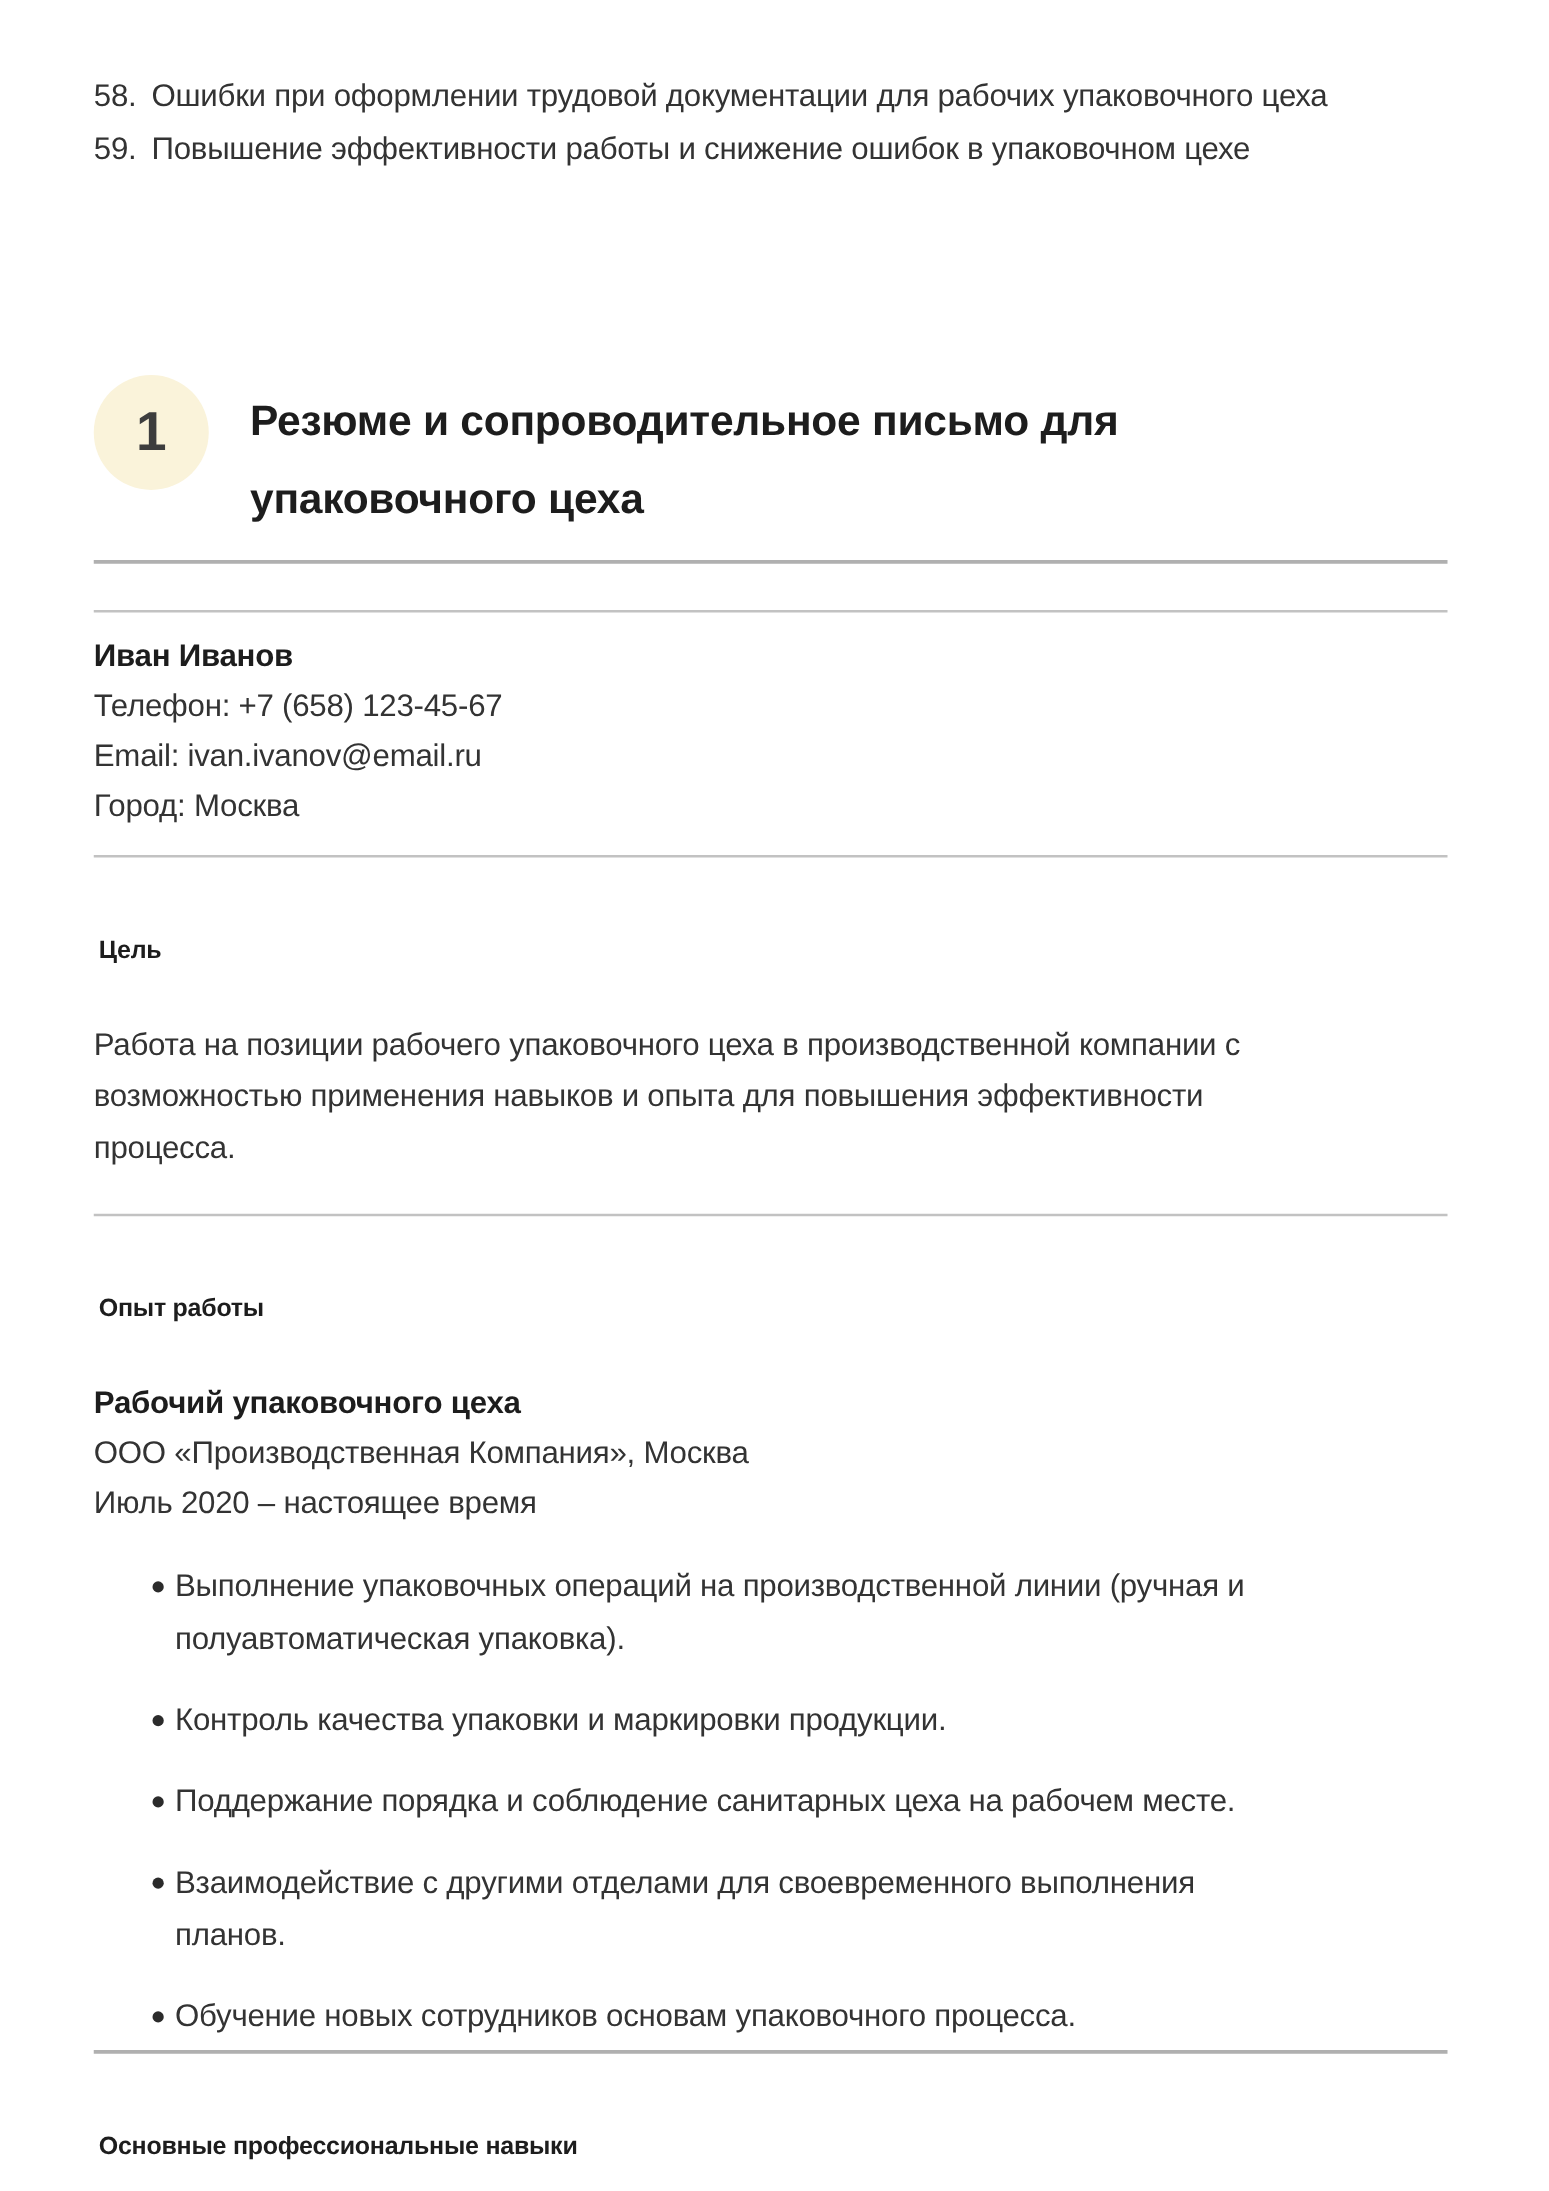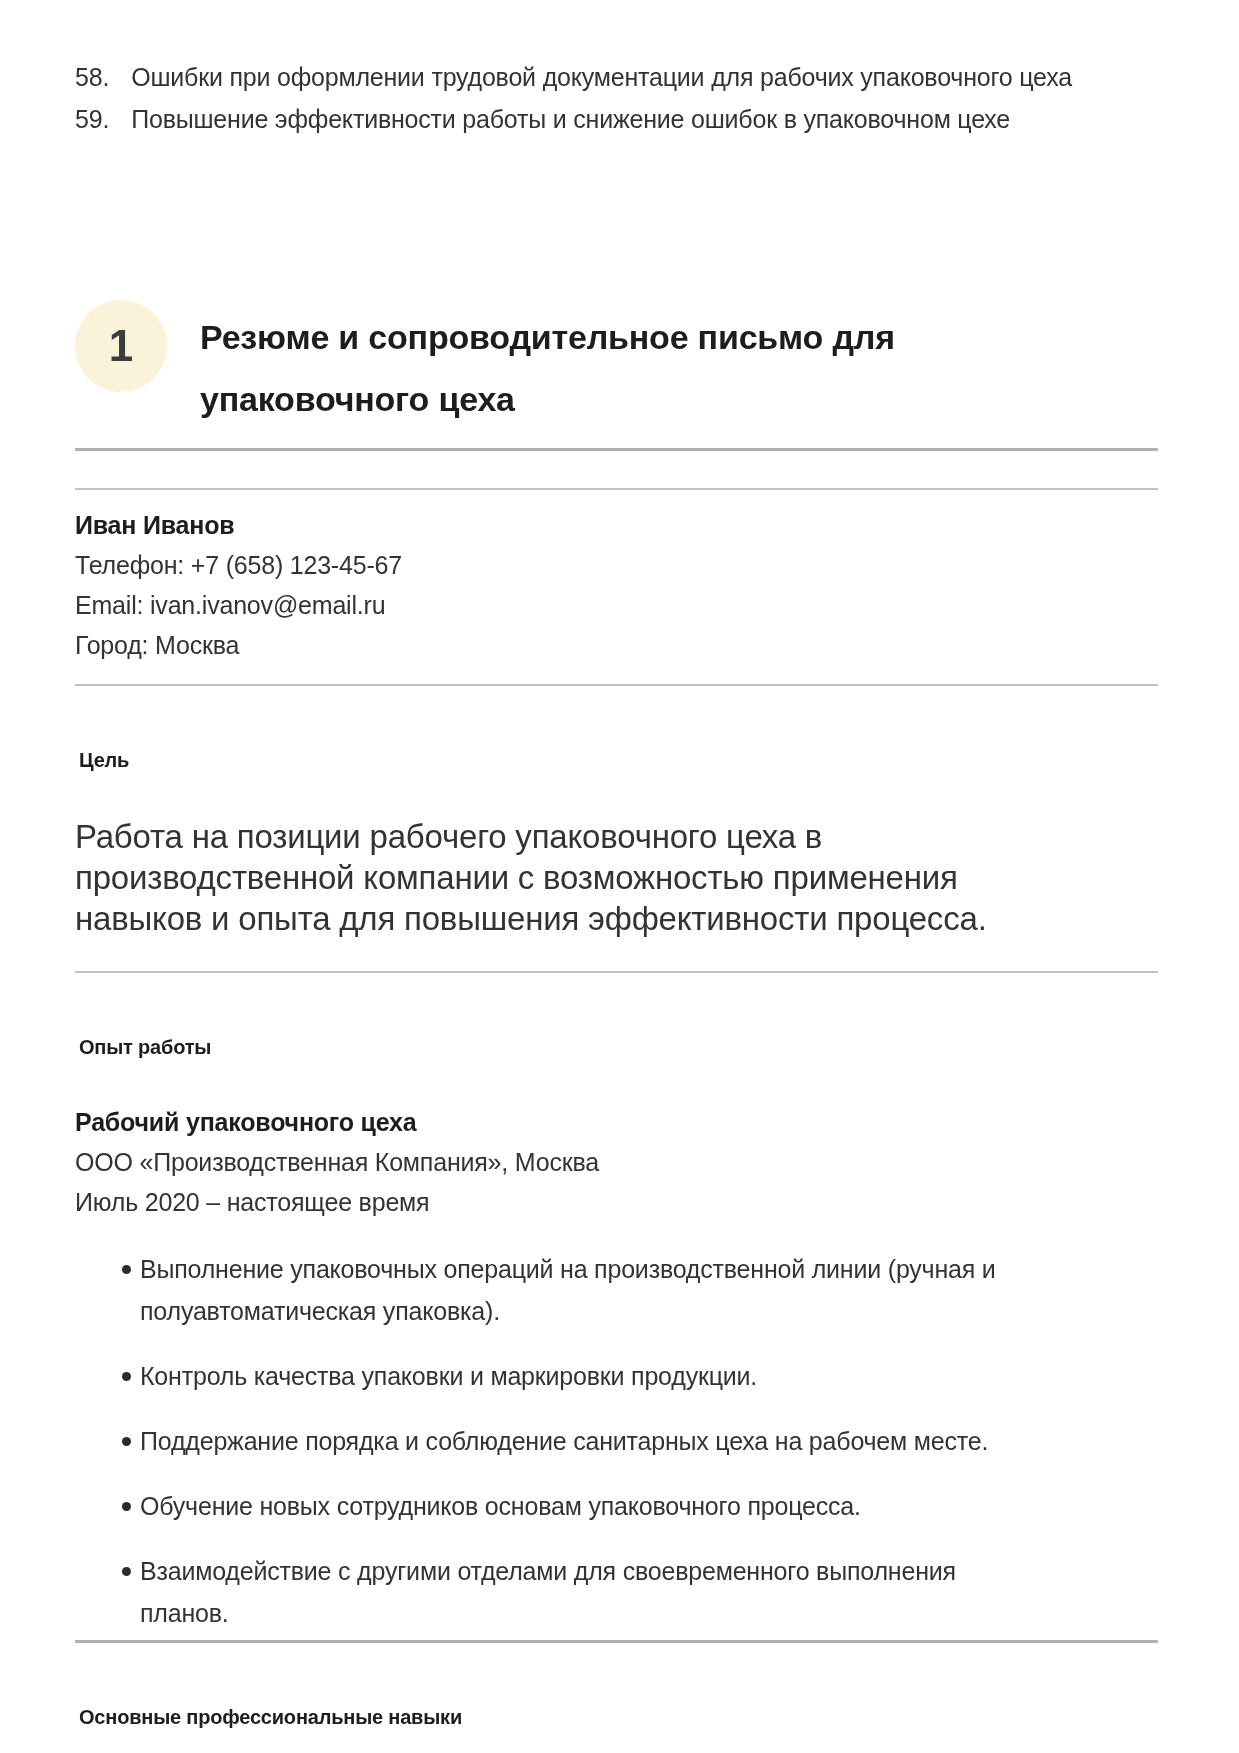--- a/index.html
+++ b/index.html
@@ -26,21 +26,21 @@
   }
 
   
   .toc { margin: 0; padding: 0; list-style: none; }
   .toc-item {
     font-size: 25px;
     line-height: 42px;
     letter-spacing: -0.2px;
     color: var(--text);
   }
-  .toc-num { margin-right: 22px; }
+  .toc-num { margin-right: 12px; }
 
   
   .section-header {
     display: flex;
     align-items: flex-start;
     margin-top: 160px;
   }
   .badge {
     flex: 0 0 auto;
     width: 92px;
@@ -88,21 +88,21 @@
   .h-section {
     margin: 63px 0 0 4px;
     font-size: 20px;
     font-weight: 700;
     color: var(--heading);
     letter-spacing: -0.2px;
   }
 
   .objective-text {
     margin: 44px 0 0 0;
-    font-size: 33px;
+    font-size: 25px;
     line-height: 41px;
     letter-spacing: -0.2px;
     max-width: 935px;
   }
 
   
   .job-header { margin-top: 43px; }
   .job-header p {
     margin: 0;
     font-size: 25px;
@@ -178,21 +178,21 @@
   <div class="job-header">
     <p class="job-title">Рабочий упаковочного цеха</p>
     <p>ООО «Производственная Компания», Москва</p>
     <p>Июль 2020 – настоящее время</p>
   </div>
 
   <ul class="duties">
     <li class="duty-item">Выполнение упаковочных операций на производственной линии (ручная и полуавтоматическая упаковка).</li>
     <li class="duty-item">Контроль качества упаковки и маркировки продукции.</li>
     <li class="duty-item">Поддержание порядка и соблюдение санитарных цеха на рабочем месте.</li>
+    <li class="duty-item">Взаимодействие с другими отделами для своевременного выполнения планов.</li>
     <li class="duty-item">Обучение новых сотрудников основам упаковочного процесса.</li>
-    <li class="duty-item">Взаимодействие с другими отделами для своевременного выполнения планов.</li>
   </ul>
 
   <hr class="hr-thick hr-after-duties">
 
   <h2 class="h-section">Основные профессиональные навыки</h2>
 
 </div>
 
 </body></html>

